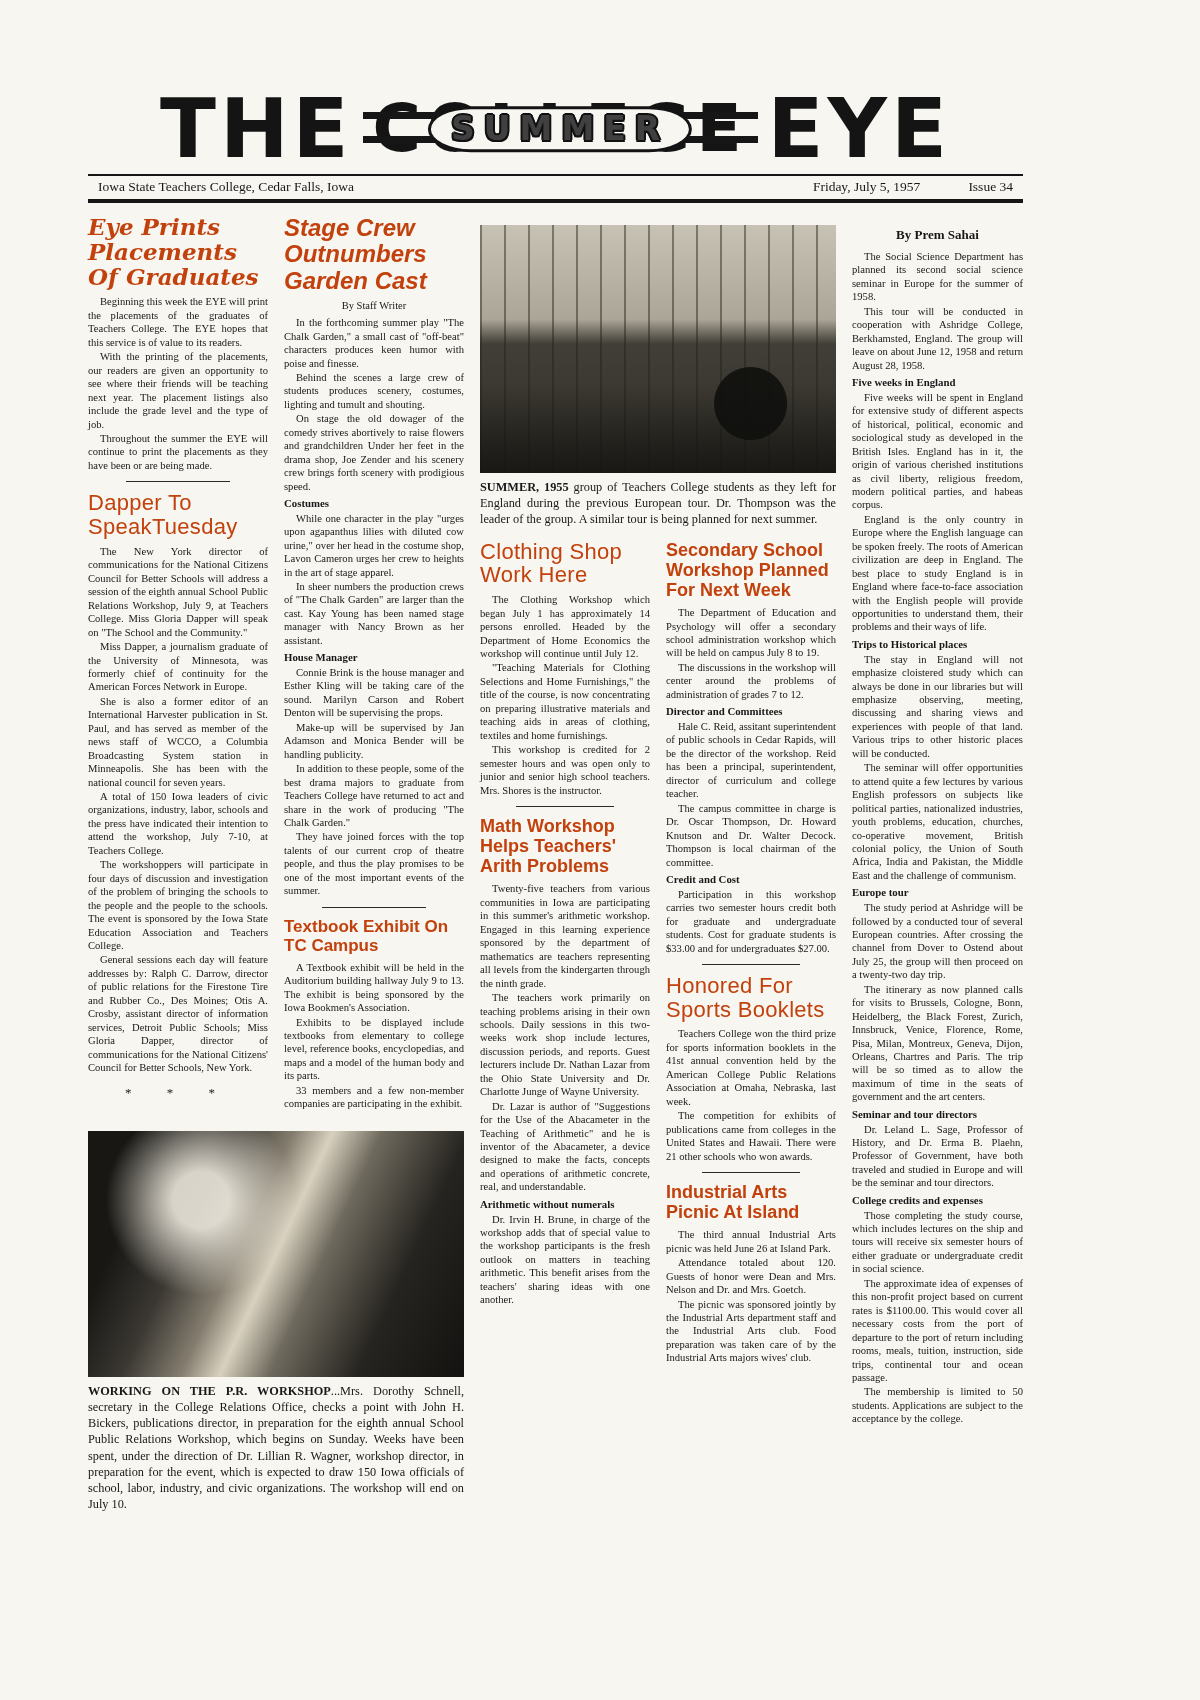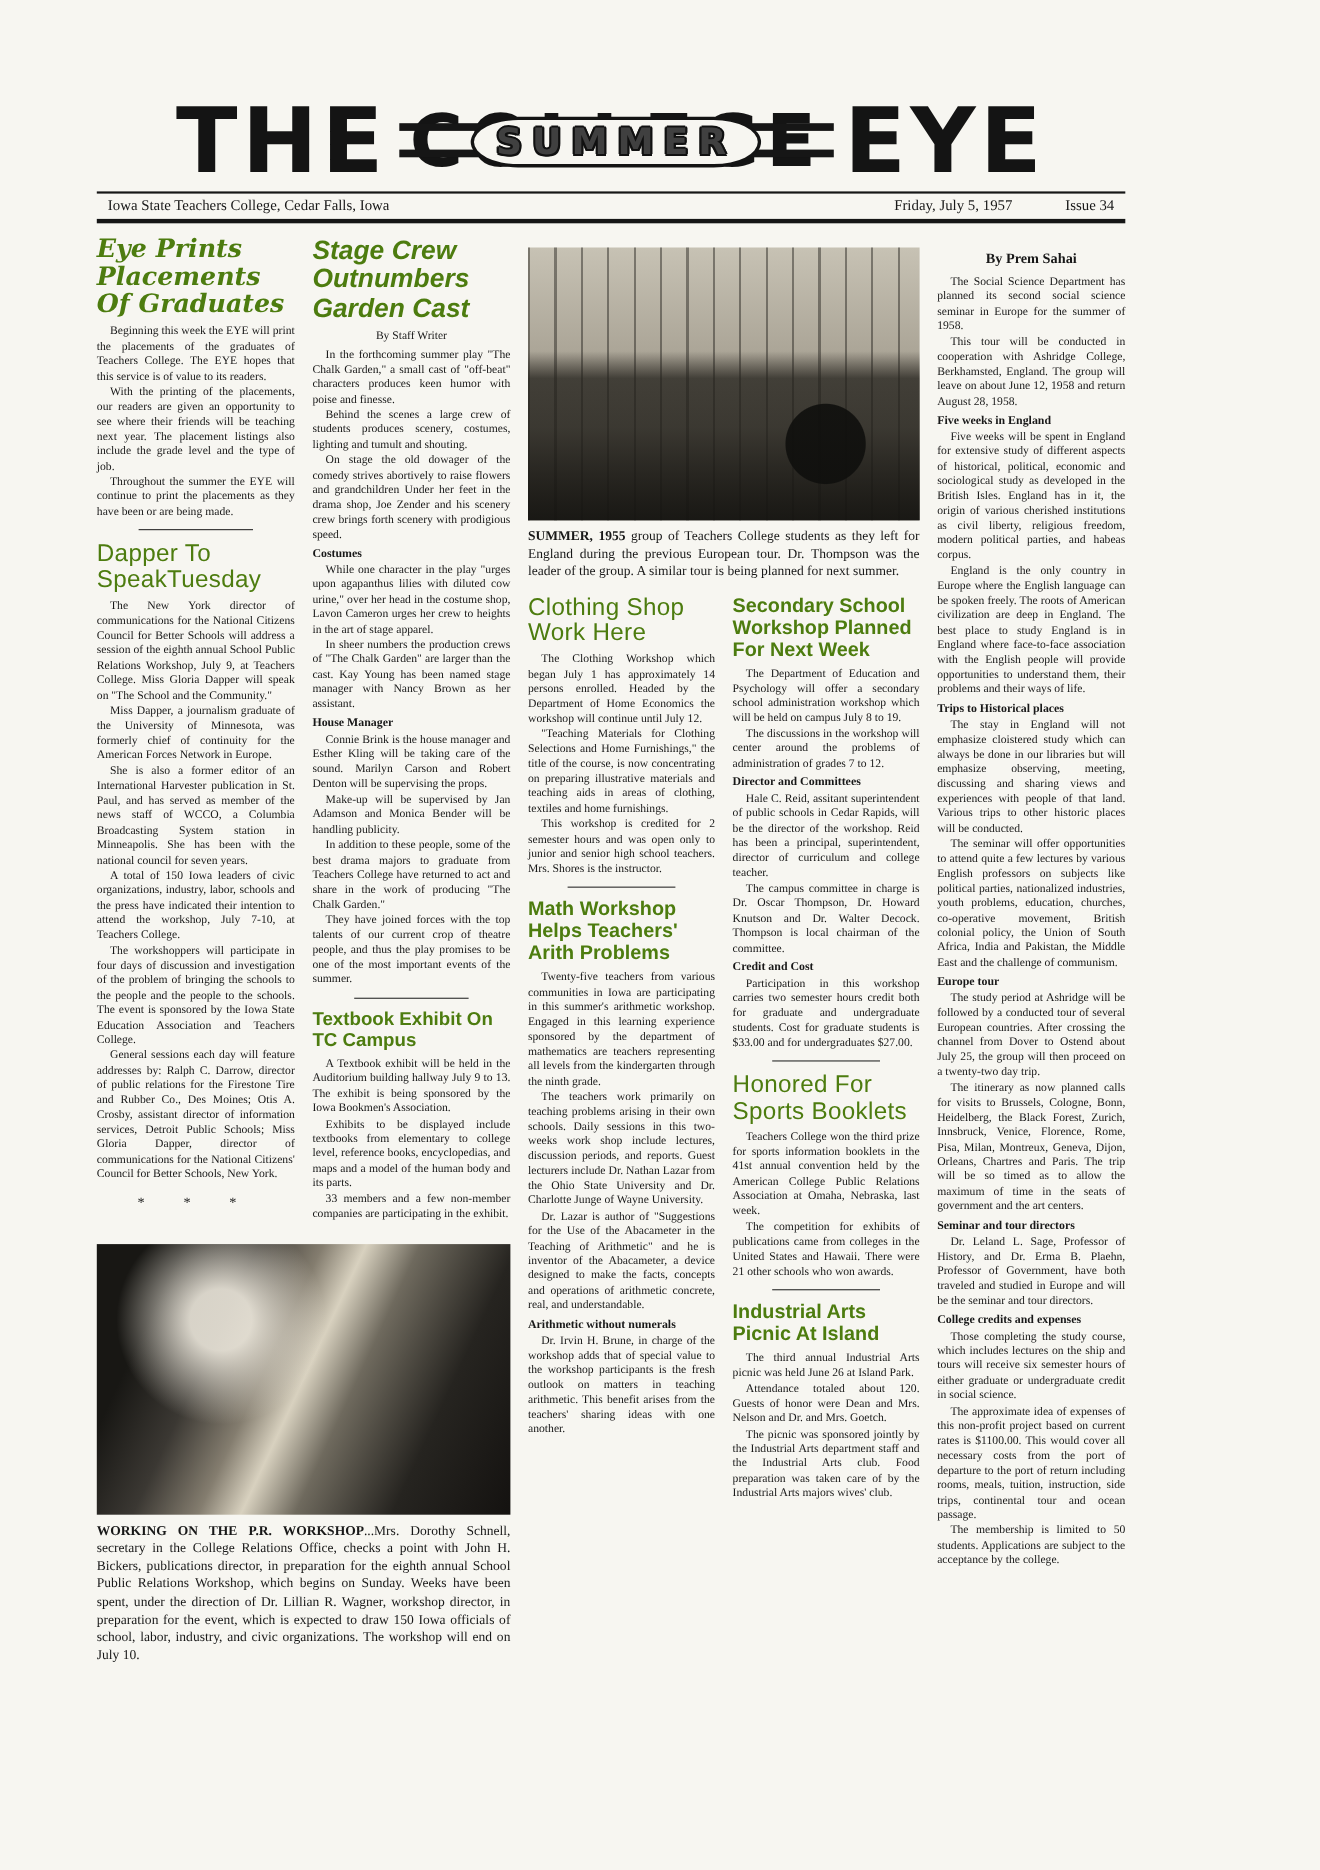--- a/index.html
+++ b/index.html
@@ -51,21 +51,21 @@
   .cols2mid .col { flex: 0 0 170px; width: 170px; }
   .col5 { flex: 1; min-width: 0; }
 
   
   article { margin-bottom: 4px; }
   .body p {
     font-size: 10.6px; line-height: 1.27; text-align: justify;
     text-indent: 12px; margin: 0 0 1px 0;
   }
   .body p.subhead { text-indent: 0; font-weight: bold; margin-top: 4px; font-size: 10.8px; }
-  .hl { color: #4d7c0f; margin-bottom: 6px; }
+  .hl { color: #c2410c; margin-bottom: 6px; }
   .serif-ital { font-family: "DejaVu Serif", serif; font-style: italic; font-weight: bold; font-size: 23px; line-height: 1.08; }
   .sans-light { font-family: "Liberation Sans", sans-serif; font-weight: normal; font-size: 22px; line-height: 1.08; letter-spacing: 0.3px; }
   .sans-bold { font-family: "Liberation Sans", sans-serif; font-weight: bold; font-size: 18px; line-height: 1.12; }
   .sans-bold-sm { font-family: "Liberation Sans", sans-serif; font-weight: bold; font-size: 17px; line-height: 1.12; }
   .sans-bold-ital { font-family: "Liberation Sans", sans-serif; font-weight: bold; font-style: italic; font-size: 24px; line-height: 1.1; }
   .big {
     font-family: "Liberation Sans", sans-serif; font-weight: bold;
     font-size: 31px; line-height: 1.18;
     text-align: justify; text-align-last: justify;
   }

